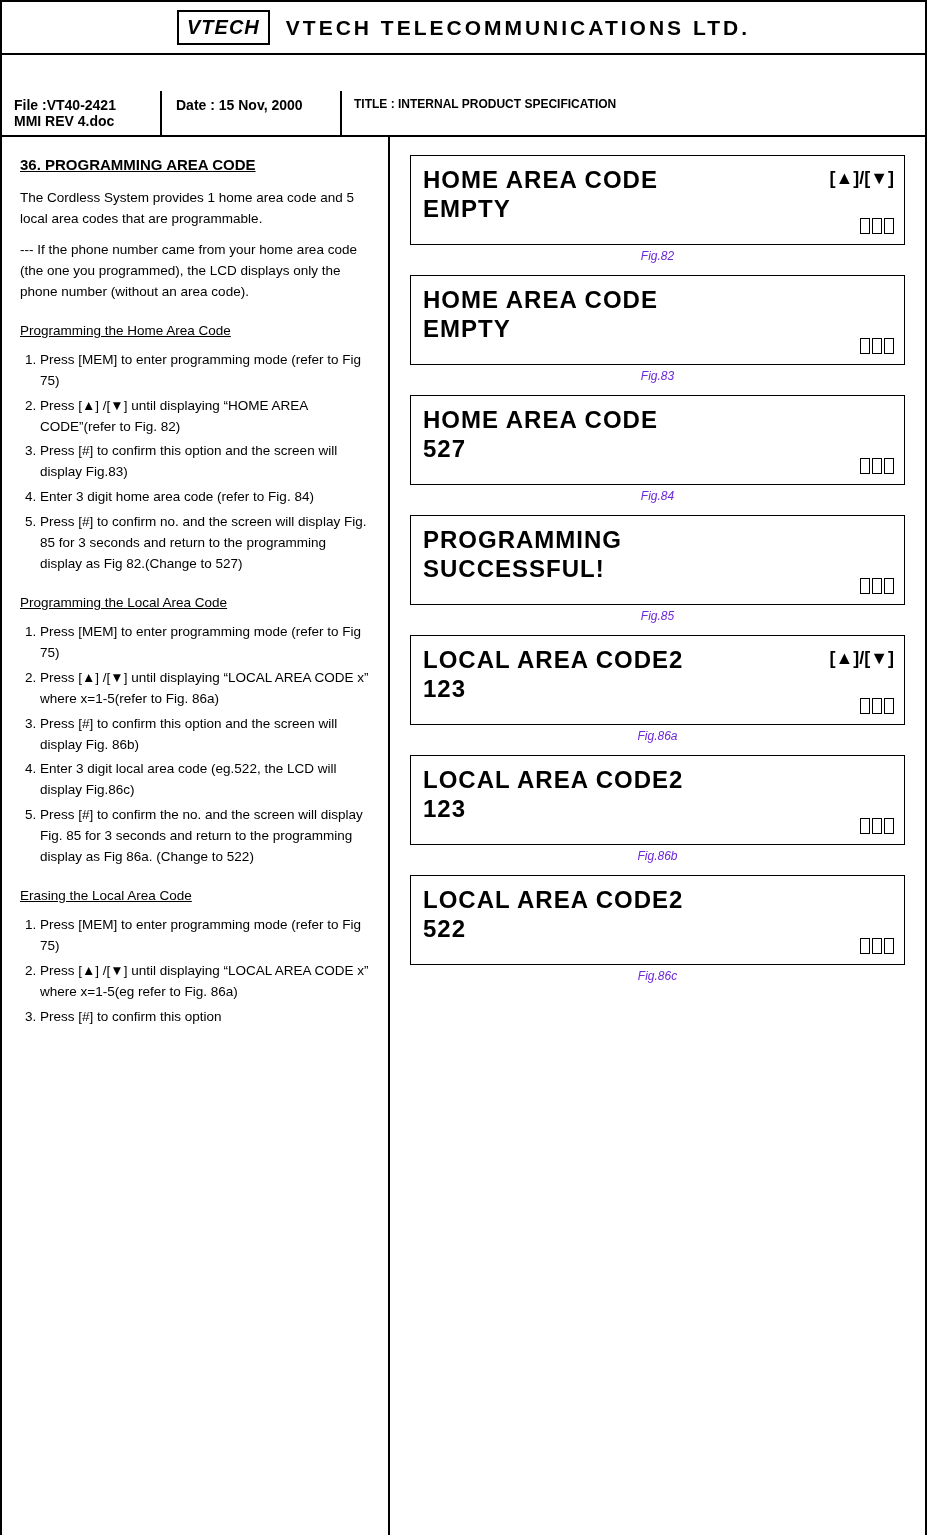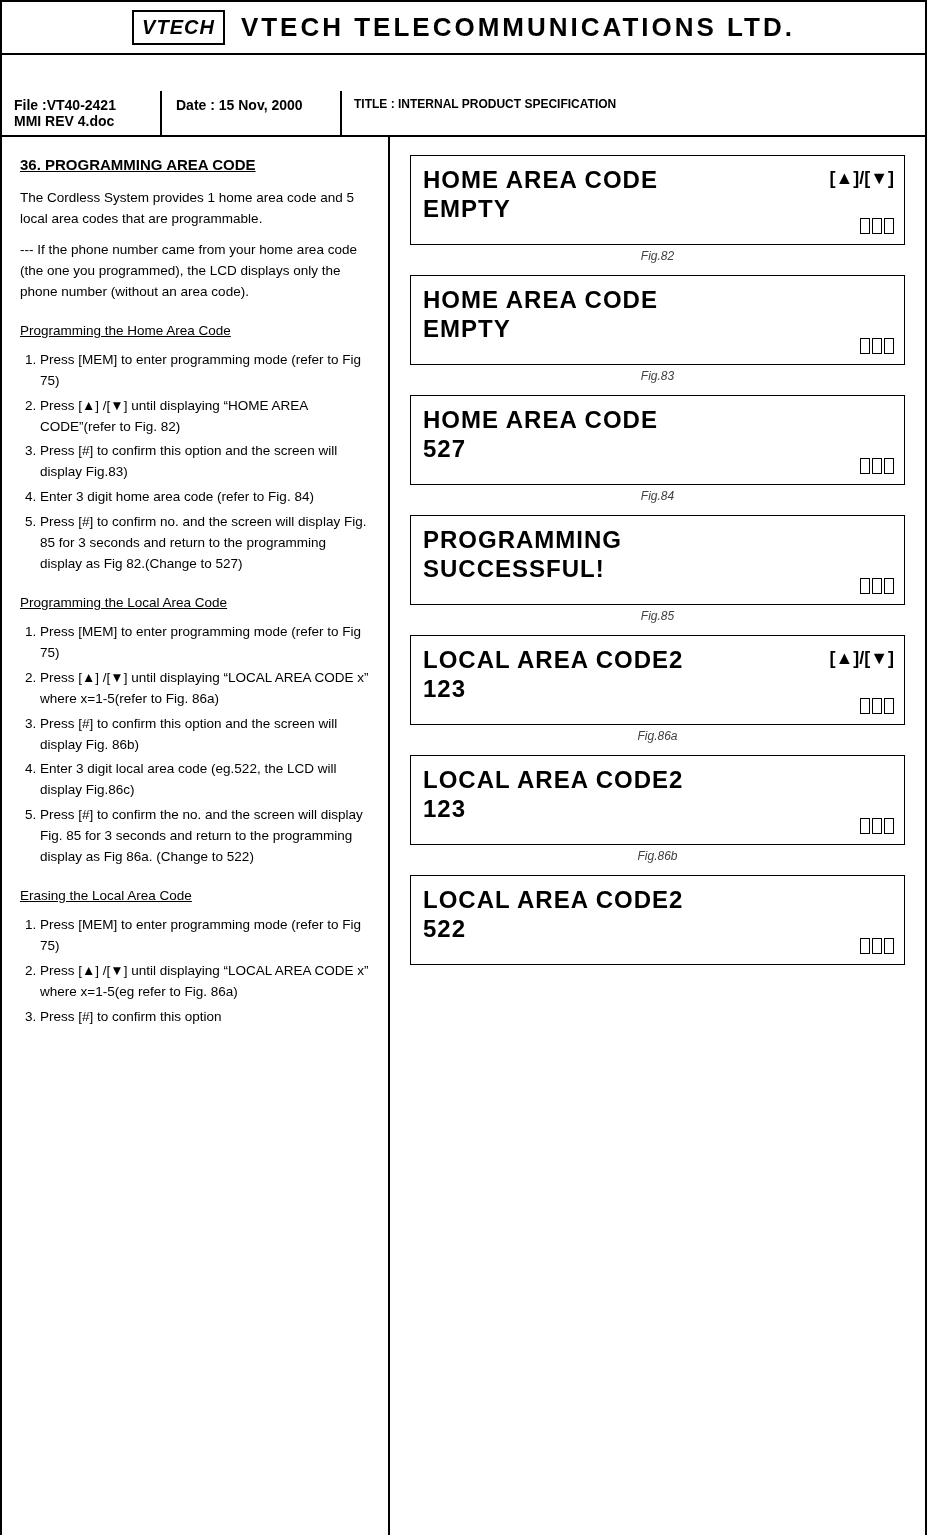--- a/index.html
+++ b/index.html
@@ -23,21 +23,21 @@
     }
     .logo-box {
       border: 2px solid #000;
       padding: 4px 8px;
       font-weight: bold;
       font-size: 20px;
       font-style: italic;
       letter-spacing: 1px;
     }
     .header-title {
-      font-size: 26px;
+      font-size: 21px;
       font-weight: bold;
       letter-spacing: 3px;
     }
 
     
     .sub-header {
       display: flex;
       border-bottom: 2px solid #000;
       margin-top: 36px;
     }
@@ -150,21 +150,21 @@
       height: 16px;
       border: 1.5px solid #000;
       display: inline-block;
     }
 
     .fig-label {
       text-align: center;
       font-size: 12px;
       font-style: italic;
       margin: 4px 0 2px 0;
-      color: #404040;
+      color: #6d28d9;
     }
 
     
     .footer {
       display: flex;
       border-top: 2px solid #000;
       font-size: 13px;
       font-weight: bold;
     }
     .footer-doc {
@@ -331,20 +331,21 @@
       <div>
         <div class="screen-box">
           <div class="screen-text-line1">LOCAL AREA CODE2</div>
           <div class="screen-text-line2">522</div>
           <div class="battery-icon">
             <span class="battery-seg"></span>
             <span class="battery-seg"></span>
             <span class="battery-seg"></span>
           </div>
         </div>
+        <div class="fig-label">Fig.86c</div>
       </div>
     </div>
 
 </div>
 
 <div class="footer">
   <div class="footer-doc">DOCUMENT NO.</div>
   <div class="footer-doc-num">VT40-2421  MMI</div>
   <div class="footer-rev-label">REV NO.</div>
   <div class="footer-rev-num">4</div>

